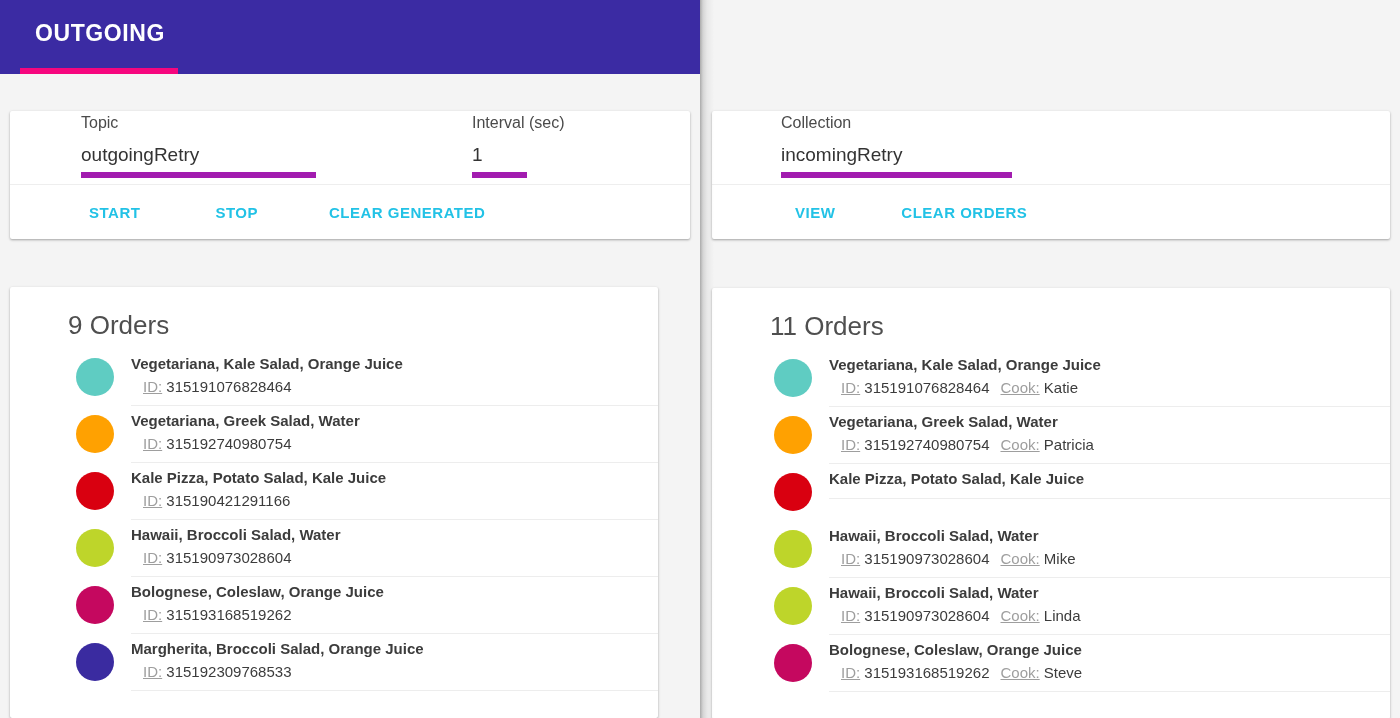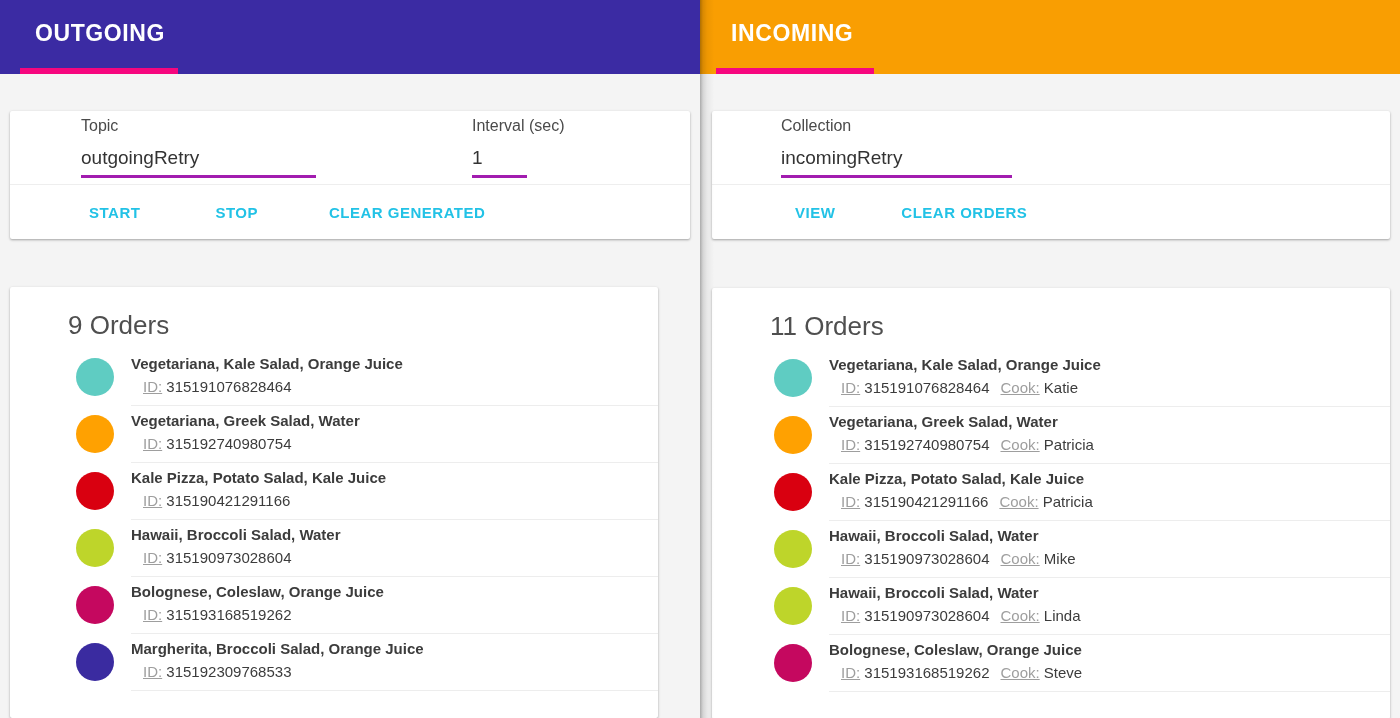--- a/index.html
+++ b/index.html
@@ -106,21 +106,21 @@
     flex-direction: column;
   }
   .field-label {
     font-size: 16px;
     color: #4a4a4a;
     white-space: nowrap;
     padding-bottom: 12px;
   }
   .field-input {
     border: none;
-    border-bottom: 3px solid #a21caf;
+    border-bottom: 6px solid #a21caf;
     outline: none;
     background: transparent;
     font-family: "Liberation Sans", sans-serif;
     font-size: 19px;
     color: #333333;
     padding: 0 0 6px 0;
     margin-left: 11px;
     margin-bottom: 6px;
   }
   .input-topic      { width: 235px; }
@@ -303,24 +303,20 @@
               <div class="order-secondary"><span class="meta-key">ID:</span> <span class="meta-val">315192309768533</span></div>
             </div>
           </li>
         </ul>
     </div>
 
   </section>
 
   <section class="panel panel-right">
 
-    <header class="toolbar toolbar-incoming">
-      <div class="toolbar-title">INCOMING</div>
-      <div class="tab-underline"></div>
-    </header>
 
     <div class="card controls-card">
       <div class="field-row">
         <div class="field">
           <label class="field-label">Collection</label>
           <input class="field-input input-collection" type="text" value="incomingRetry" style="">
         </div>
       </div>
       <div class="actions-row">
         <button class="flat-button">VIEW</button>
@@ -342,21 +338,20 @@
             <span class="avatar" style="background: rgb(255, 161, 1);"></span>
             <div class="order-text">
               <div class="order-primary">Vegetariana, Greek Salad, Water</div>
               <div class="order-secondary"><span class="meta-key">ID:</span> <span class="meta-val">315192740980754</span><span class="meta-sep"></span><span class="meta-key">Cook:</span> <span class="meta-val">Patricia</span></div>
             </div>
           </li>
           <li class="order-item">
             <span class="avatar" style="background: rgb(217, 0, 16);"></span>
             <div class="order-text">
               <div class="order-primary">Kale Pizza, Potato Salad, Kale Juice</div>
-              <div class="order-secondary"><span class="meta-key">ID:</span> <span class="meta-val">315190421291166</span><span class="meta-sep"></span><span class="meta-key">Cook:</span> <span class="meta-val">Patricia</span></div>
             </div>
           </li>
           <li class="order-item">
             <span class="avatar" style="background: rgb(190, 213, 42);"></span>
             <div class="order-text">
               <div class="order-primary">Hawaii, Broccoli Salad, Water</div>
               <div class="order-secondary"><span class="meta-key">ID:</span> <span class="meta-val">315190973028604</span><span class="meta-sep"></span><span class="meta-key">Cook:</span> <span class="meta-val">Mike</span></div>
             </div>
           </li>
           <li class="order-item">

